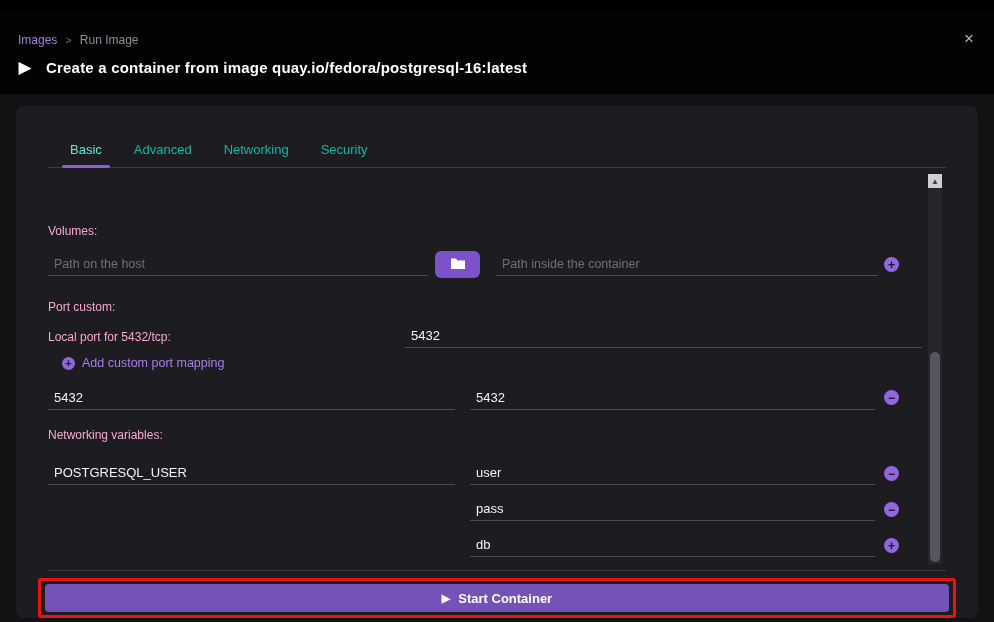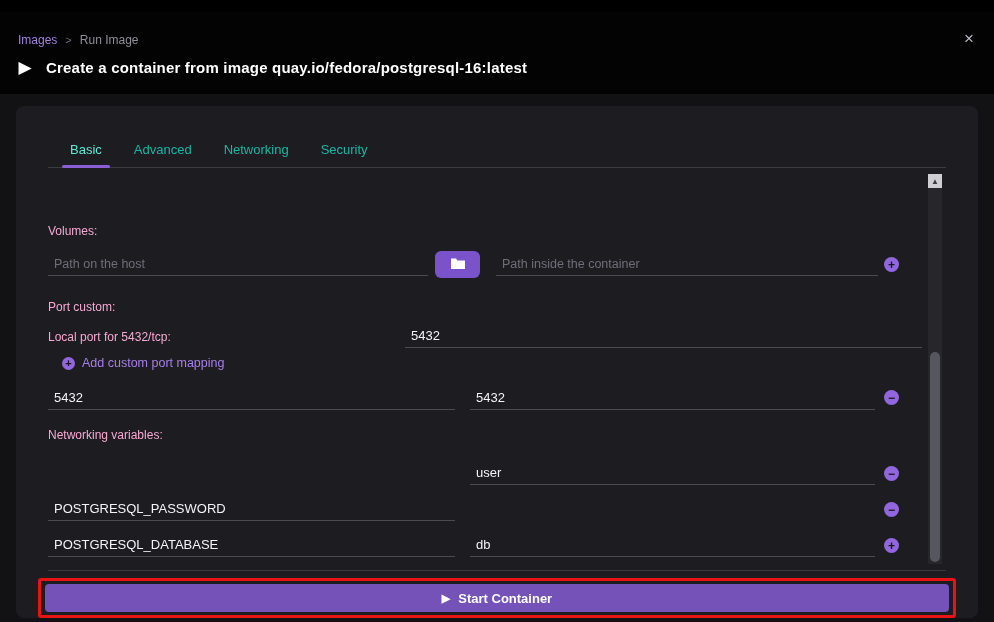--- a/index.html
+++ b/index.html
@@ -100,27 +100,27 @@
       <span class="circle-icon small">+</span>
       <span>Add custom port mapping</span>
     </div>
 
     <input class="fld" style="left: 32px; top: 280px; width: 407px;" value="5432">
     <input class="fld" style="left: 454px; top: 280px; width: 405px;" value="5432">
     <span class="circle-icon" style="left:868px; top:284px;">−</span>
 
     <span class="lbl" style="left:32px; top:322px;">Networking variables:</span>
 
+    <input class="fld" style="left: 32px; top: 355px; width: 407px;" value="POSTGRESQL_USER">
     <input class="fld" style="left: 454px; top: 355px; width: 405px;" value="user">
     <span class="circle-icon" style="left:868px; top:360px;">−</span>
 
-    <input class="fld" style="left: 32px; top: 391px; width: 407px;" value="POSTGRESQL_PASSWORD">
+    <input class="fld" style="left: 454px; top: 391px; width: 405px;" value="pass">
     <span class="circle-icon" style="left:868px; top:396px;">−</span>
 
-    <input class="fld" style="left: 32px; top: 427px; width: 407px;" value="POSTGRESQL_DATABASE">
     <input class="fld" style="left: 454px; top: 427px; width: 405px;" value="db">
     <span class="circle-icon" style="left:868px; top:432px;">+</span>
 
     <div class="scrollbar">
       <div class="scroll-up">▲</div>
       <div class="scroll-thumb"></div>
     </div>
 
     <div class="bottom-sep"></div>
 

